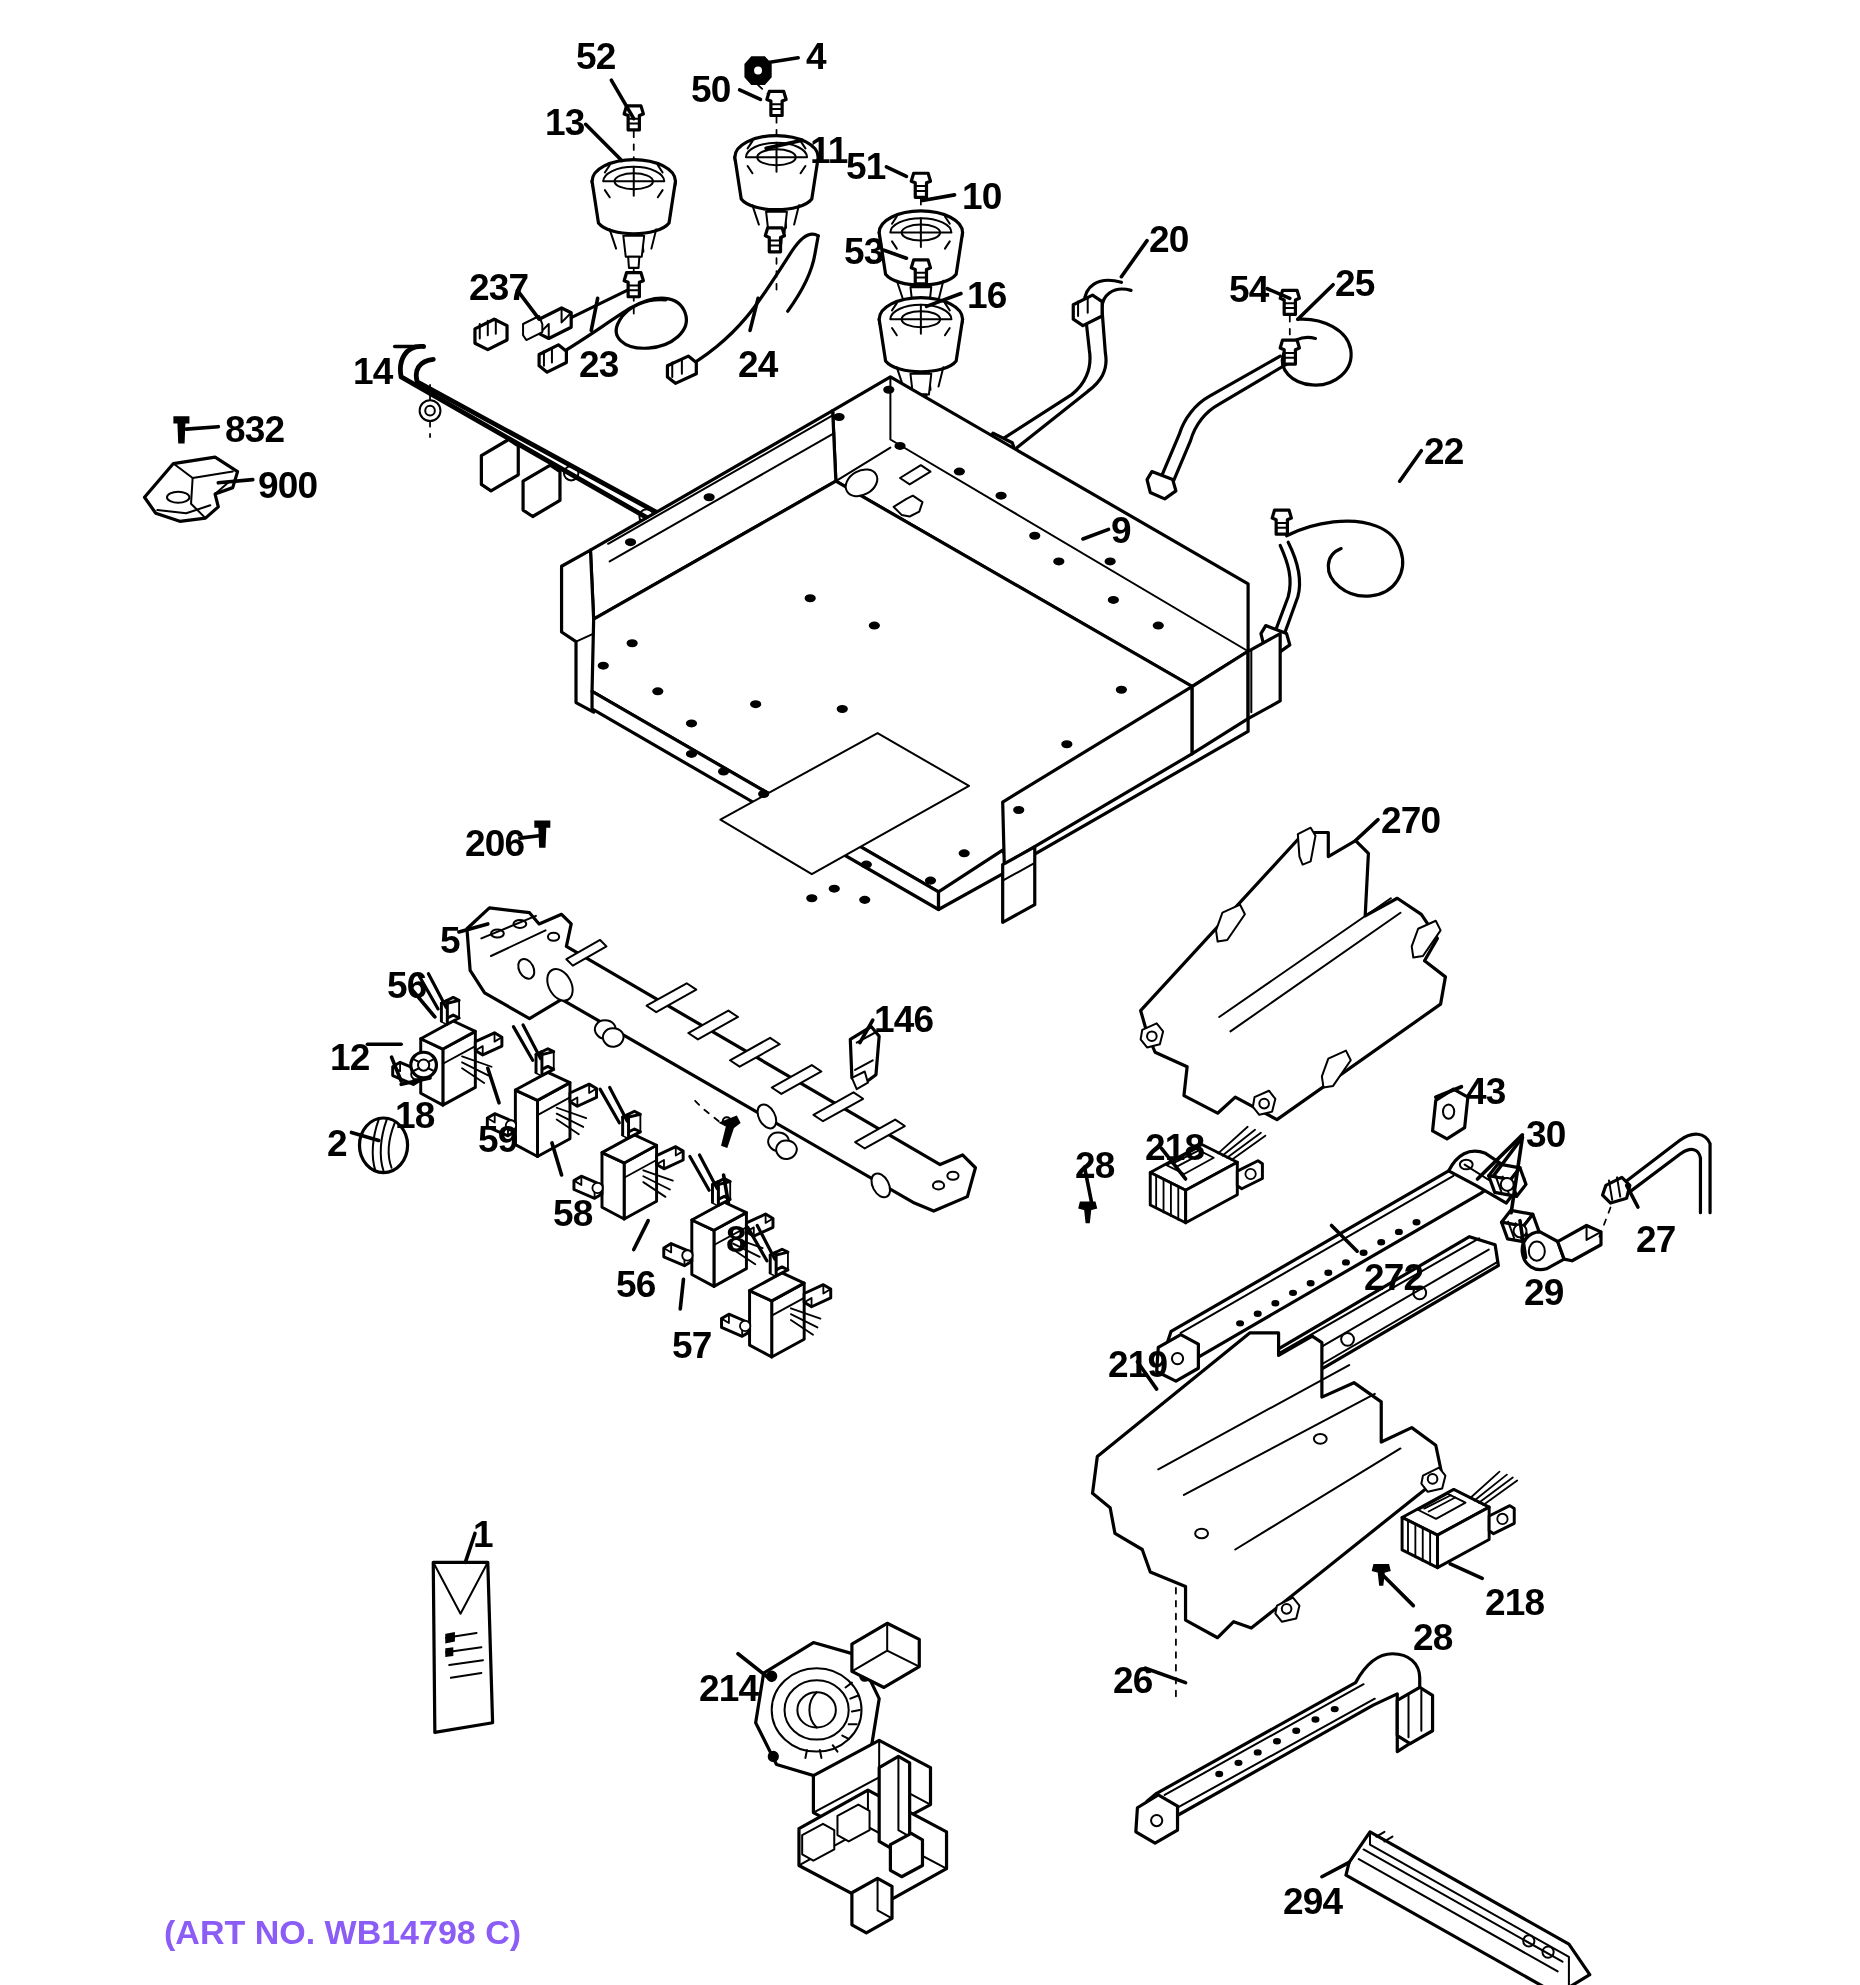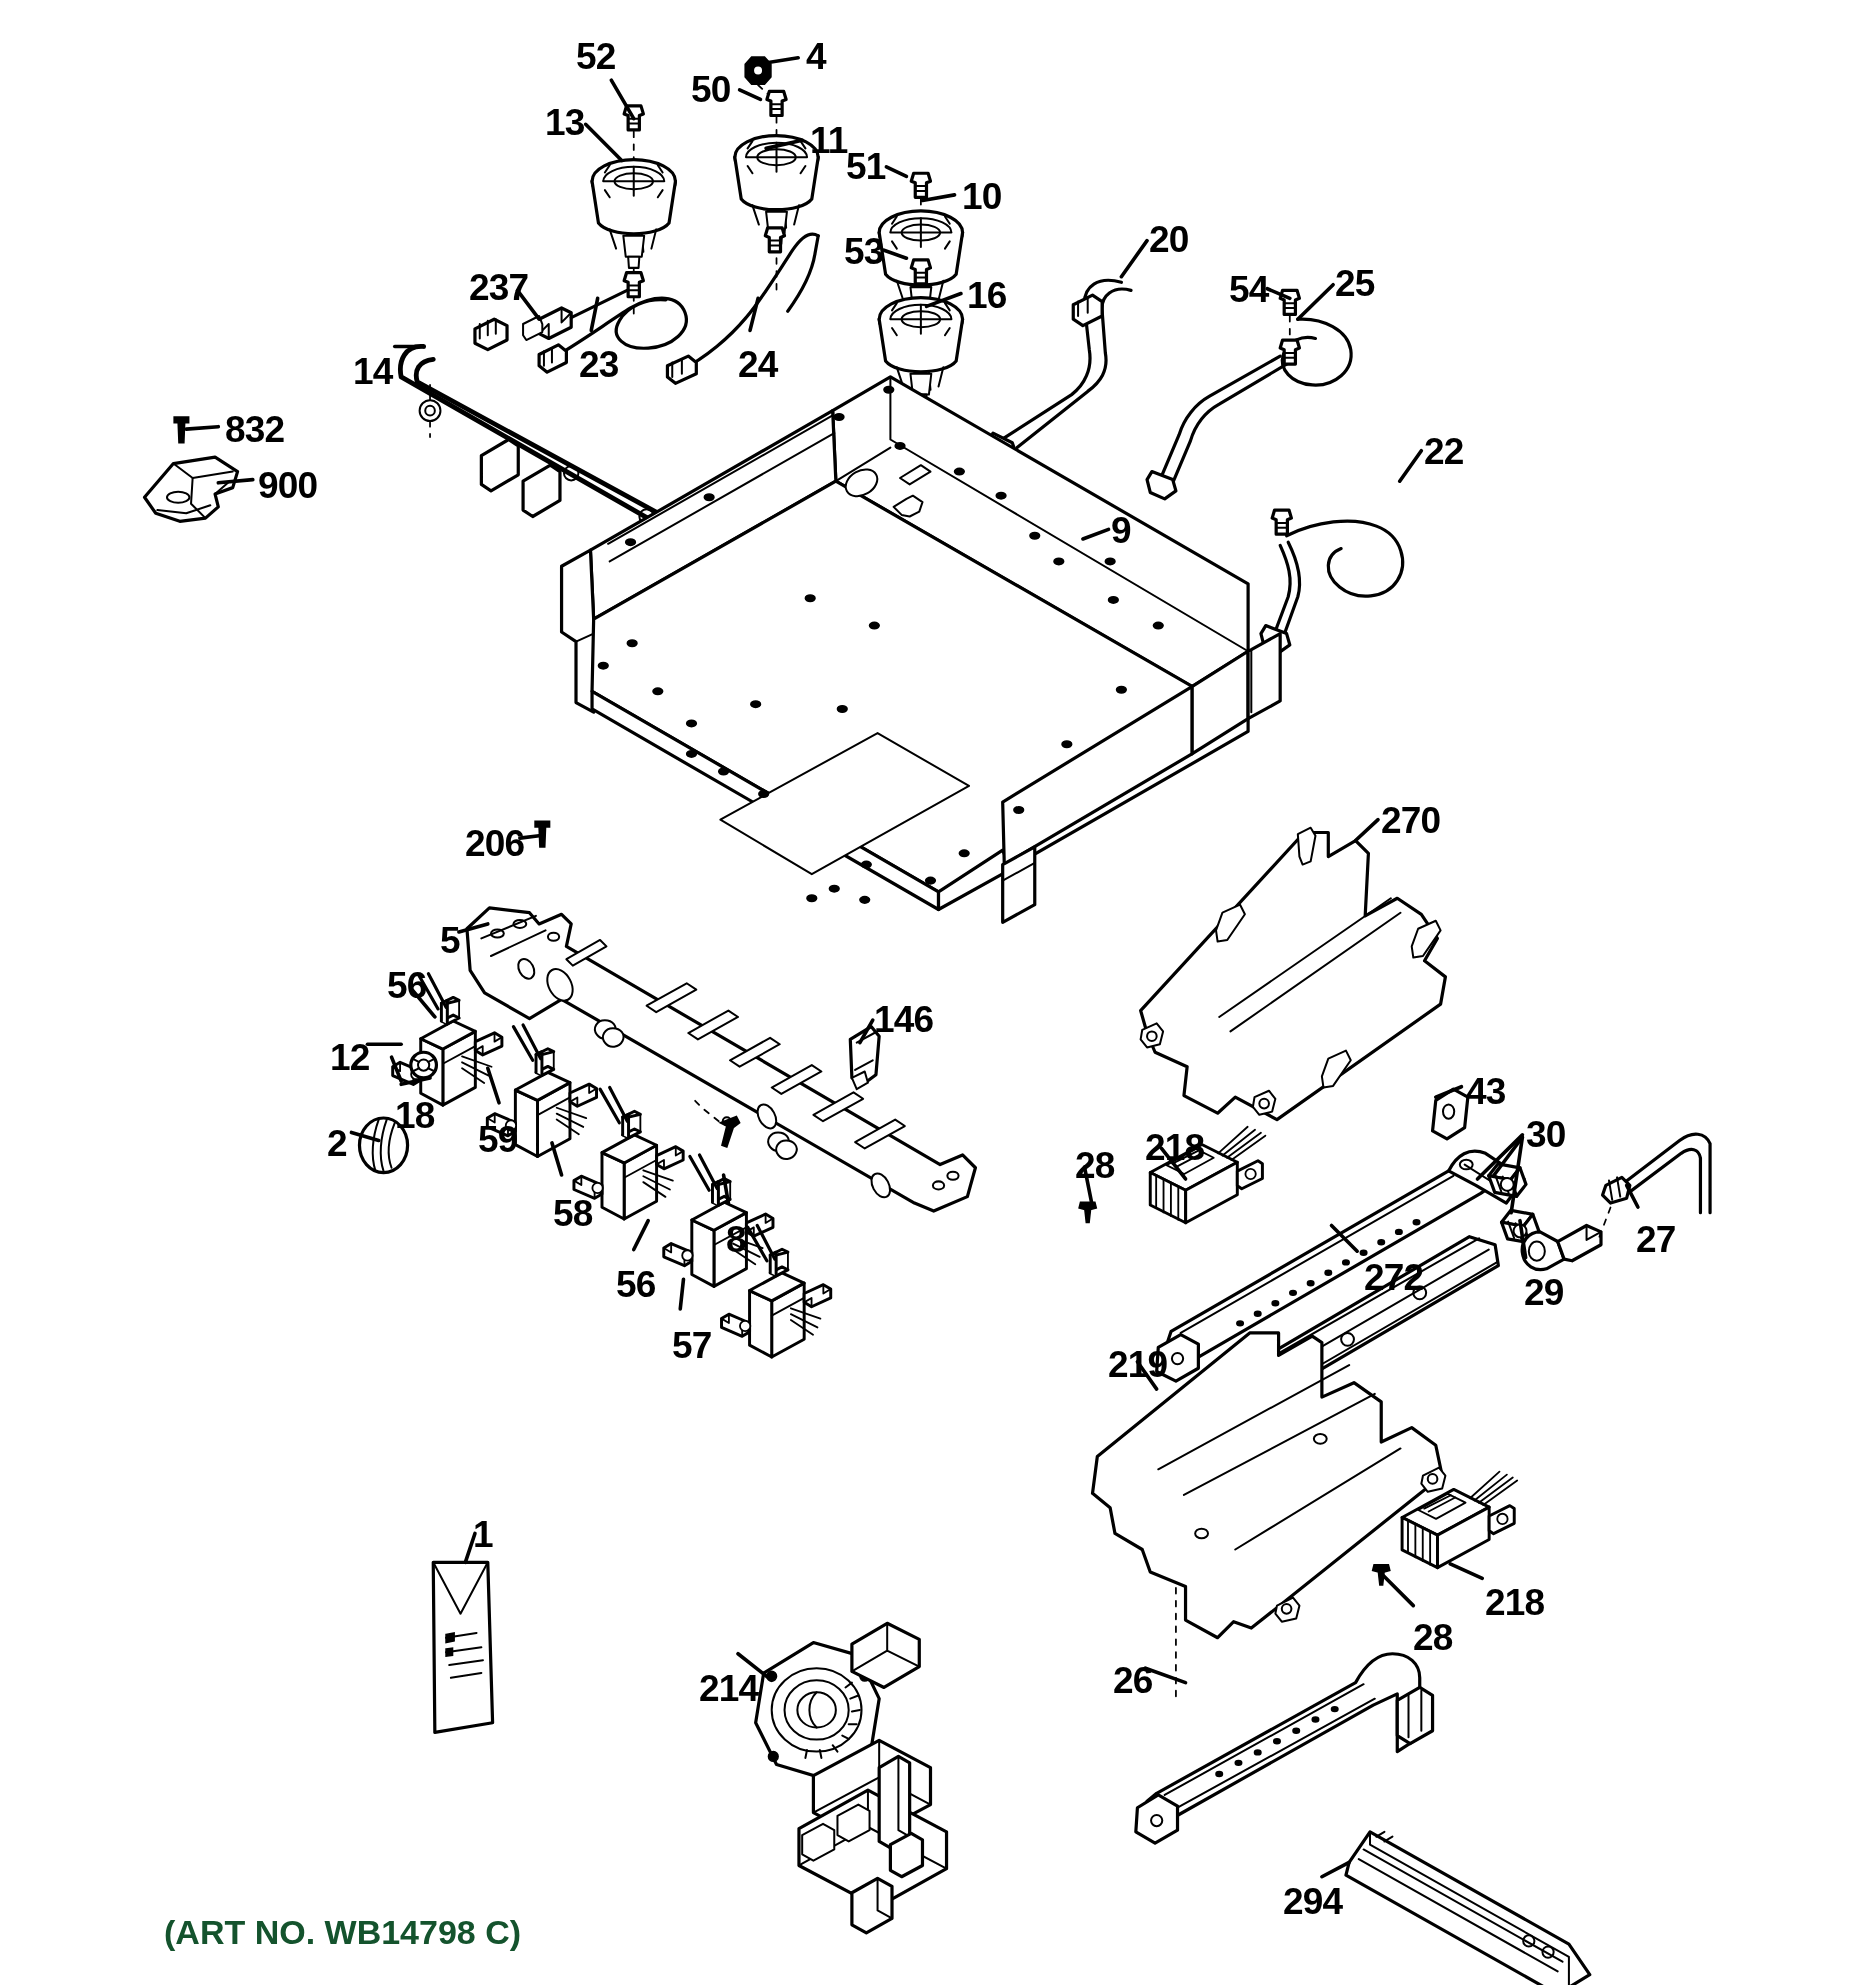--- a/index.html
+++ b/index.html
@@ -21,21 +21,21 @@
     line-height:1;
     white-space:nowrap;
     letter-spacing:-0.8px;
   }
   .artno{
     position:absolute;
     left:164px;top:1913px;
     font-family:"Liberation Sans",sans-serif;
     font-weight:bold;
     font-size:34px;
-    color:#14532d;
+    color:#8b5cf6;
     white-space:nowrap;
   }
 </style>
 </head>
 <body>
 
 <div id="sheet">
 
   <svg id="art" viewBox="0 0 2320 2475" xmlns="http://www.w3.org/2000/svg">
     <defs>
@@ -691,21 +691,21 @@
         <path d="M920,2062 L962,2095" class="lead"></path>
         <path d="M1648,2340 L1682,2322" class="lead"></path>
       </g>
   </svg>
 
   <div id="callouts">
       <div class="callout" style="left: 576px; top: 38px;">52</div>
       <div class="callout" style="left: 806px; top: 38px;">4</div>
       <div class="callout" style="left: 691px; top: 71px;">50</div>
       <div class="callout" style="left: 545px; top: 104px;">13</div>
-      <div class="callout" style="left: 810px; top: 122px; text-align: right;">11</div>
+      <div class="callout" style="left: 810px; top: 132px; text-align: right;">11</div>
       <div class="callout" style="left: 846px; top: 148px;">51</div>
       <div class="callout" style="left: 962px; top: 178px;">10</div>
       <div class="callout" style="left: 844px; top: 233px;">53</div>
       <div class="callout" style="left: 967px; top: 277px;">16</div>
       <div class="callout" style="left: 1149px; top: 221px;">20</div>
       <div class="callout" style="left: 1229px; top: 271px;">54</div>
       <div class="callout" style="left: 1335px; top: 265px;">25</div>
       <div class="callout" style="left: 469px; top: 269px;">237</div>
       <div class="callout" style="left: 353px; top: 353px;">14</div>
       <div class="callout" style="left: 579px; top: 346px;">23</div>

